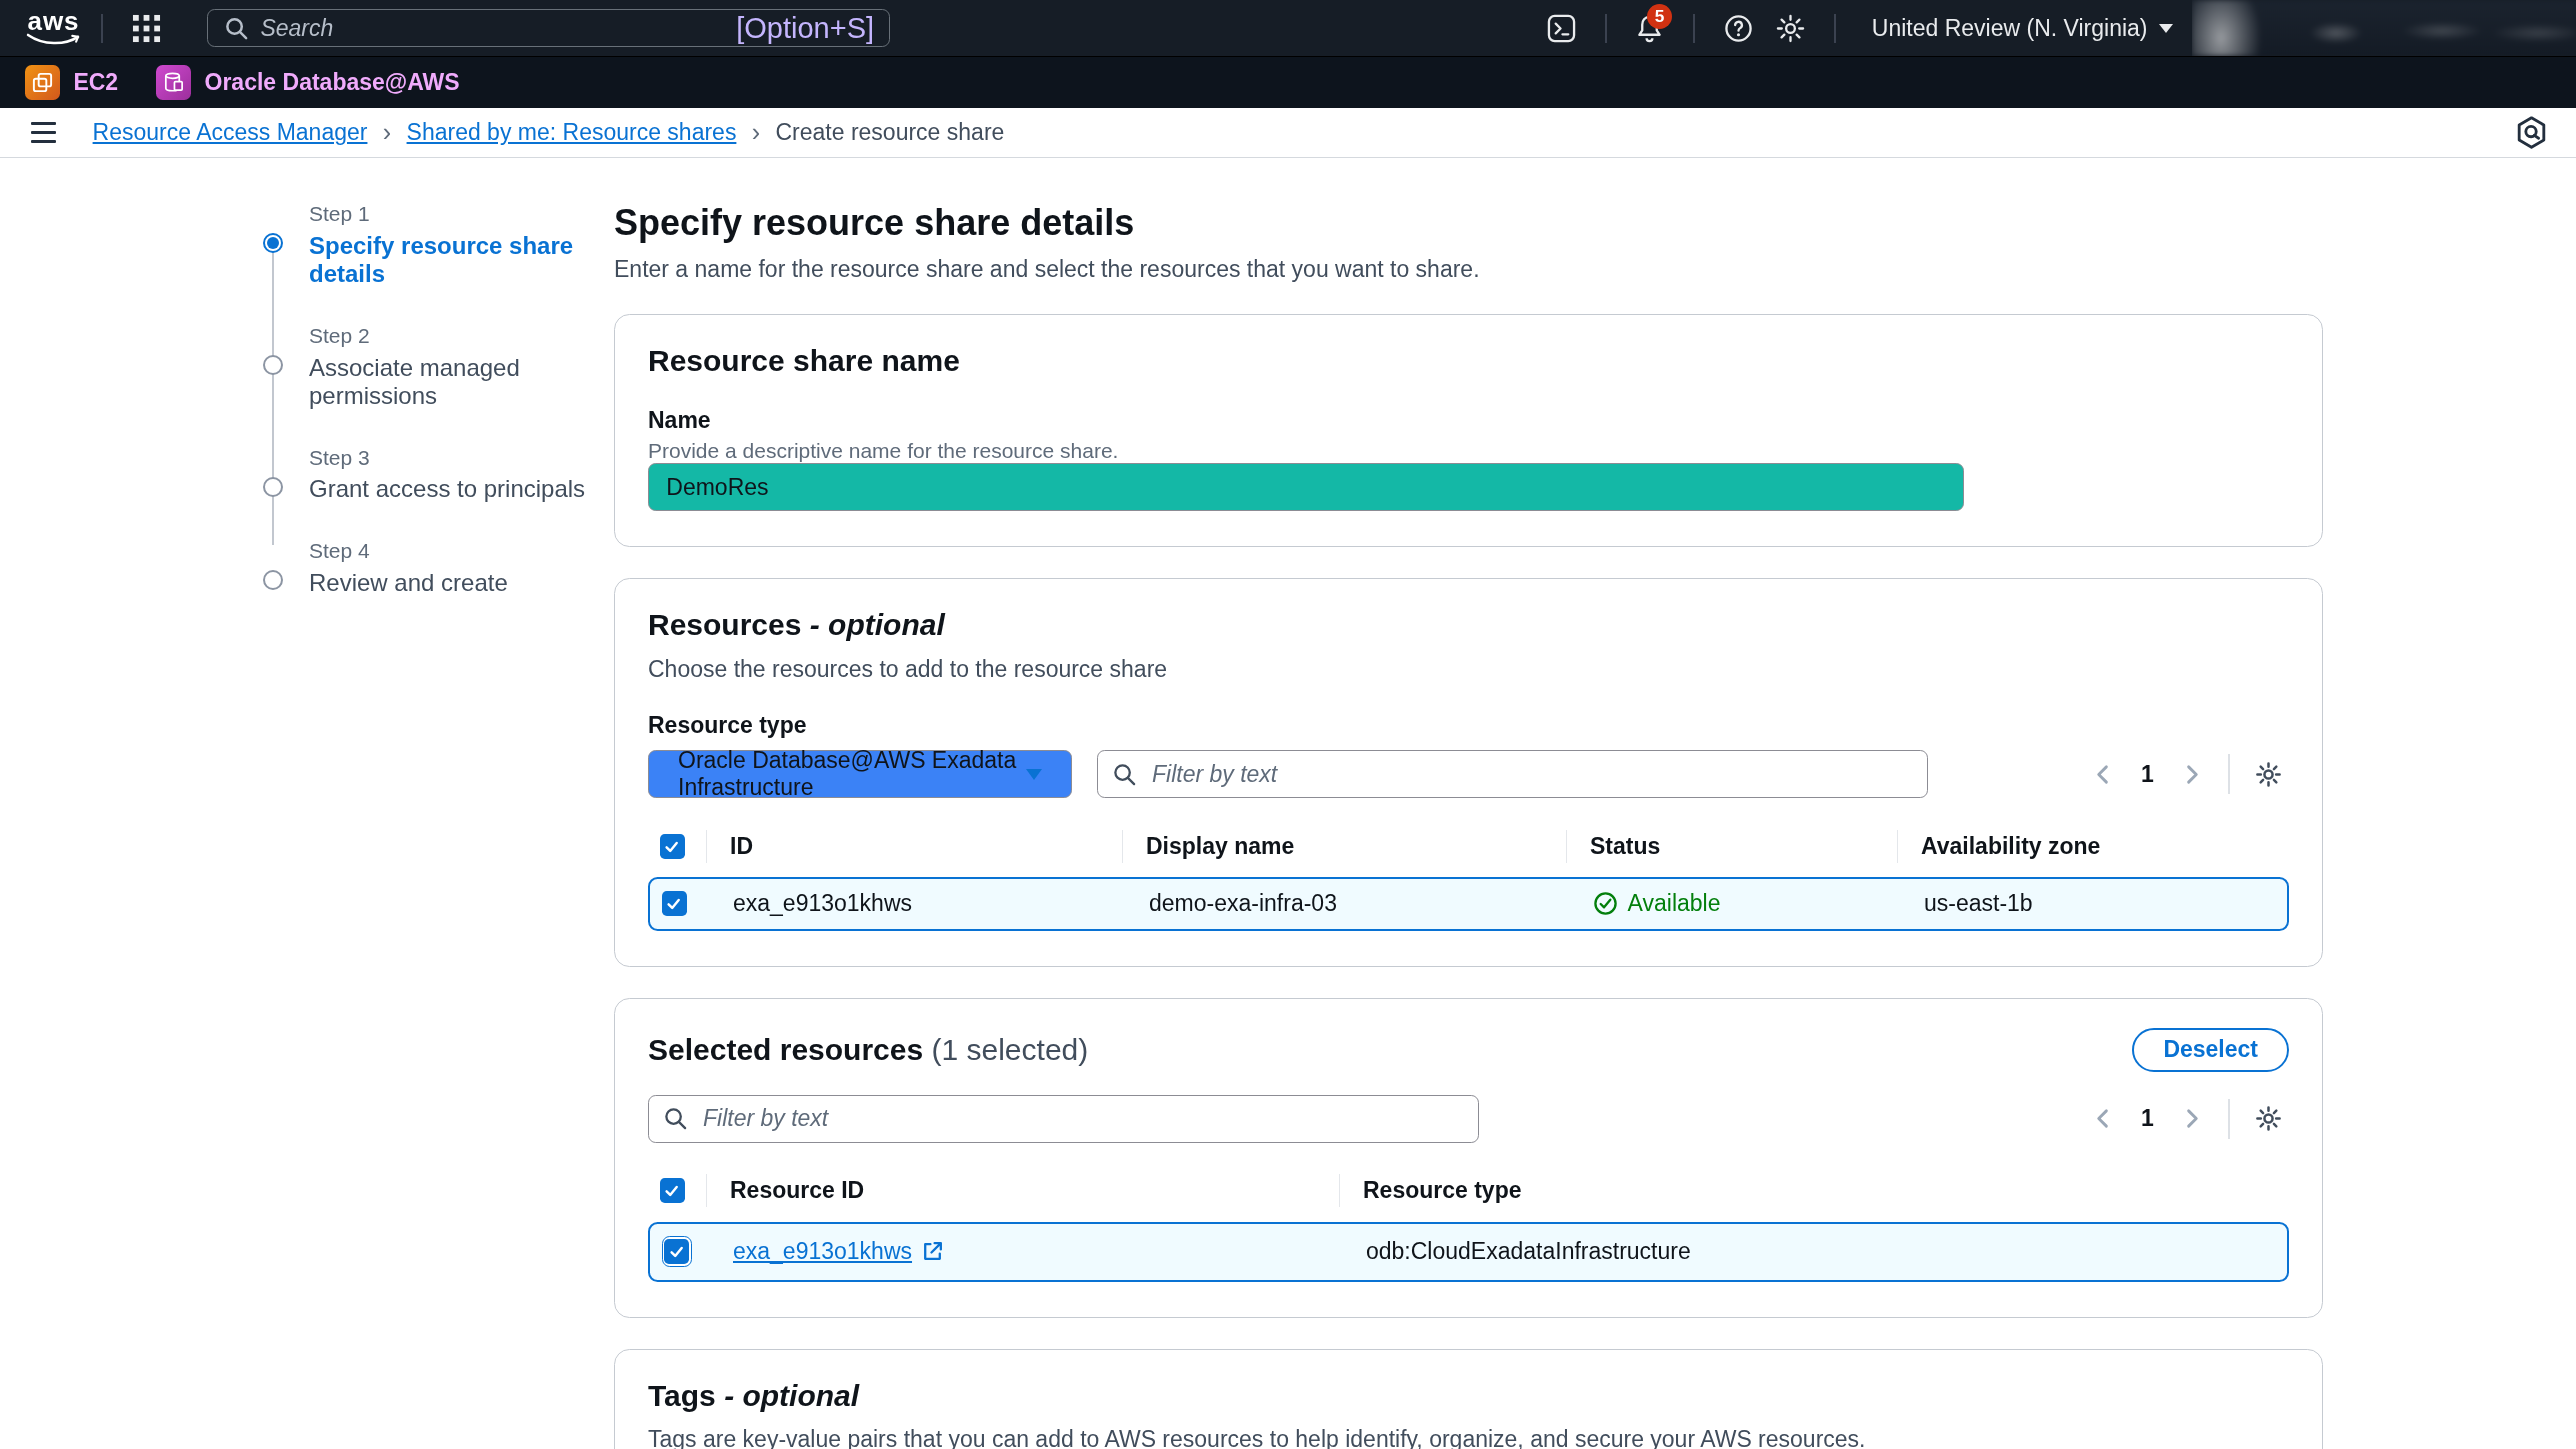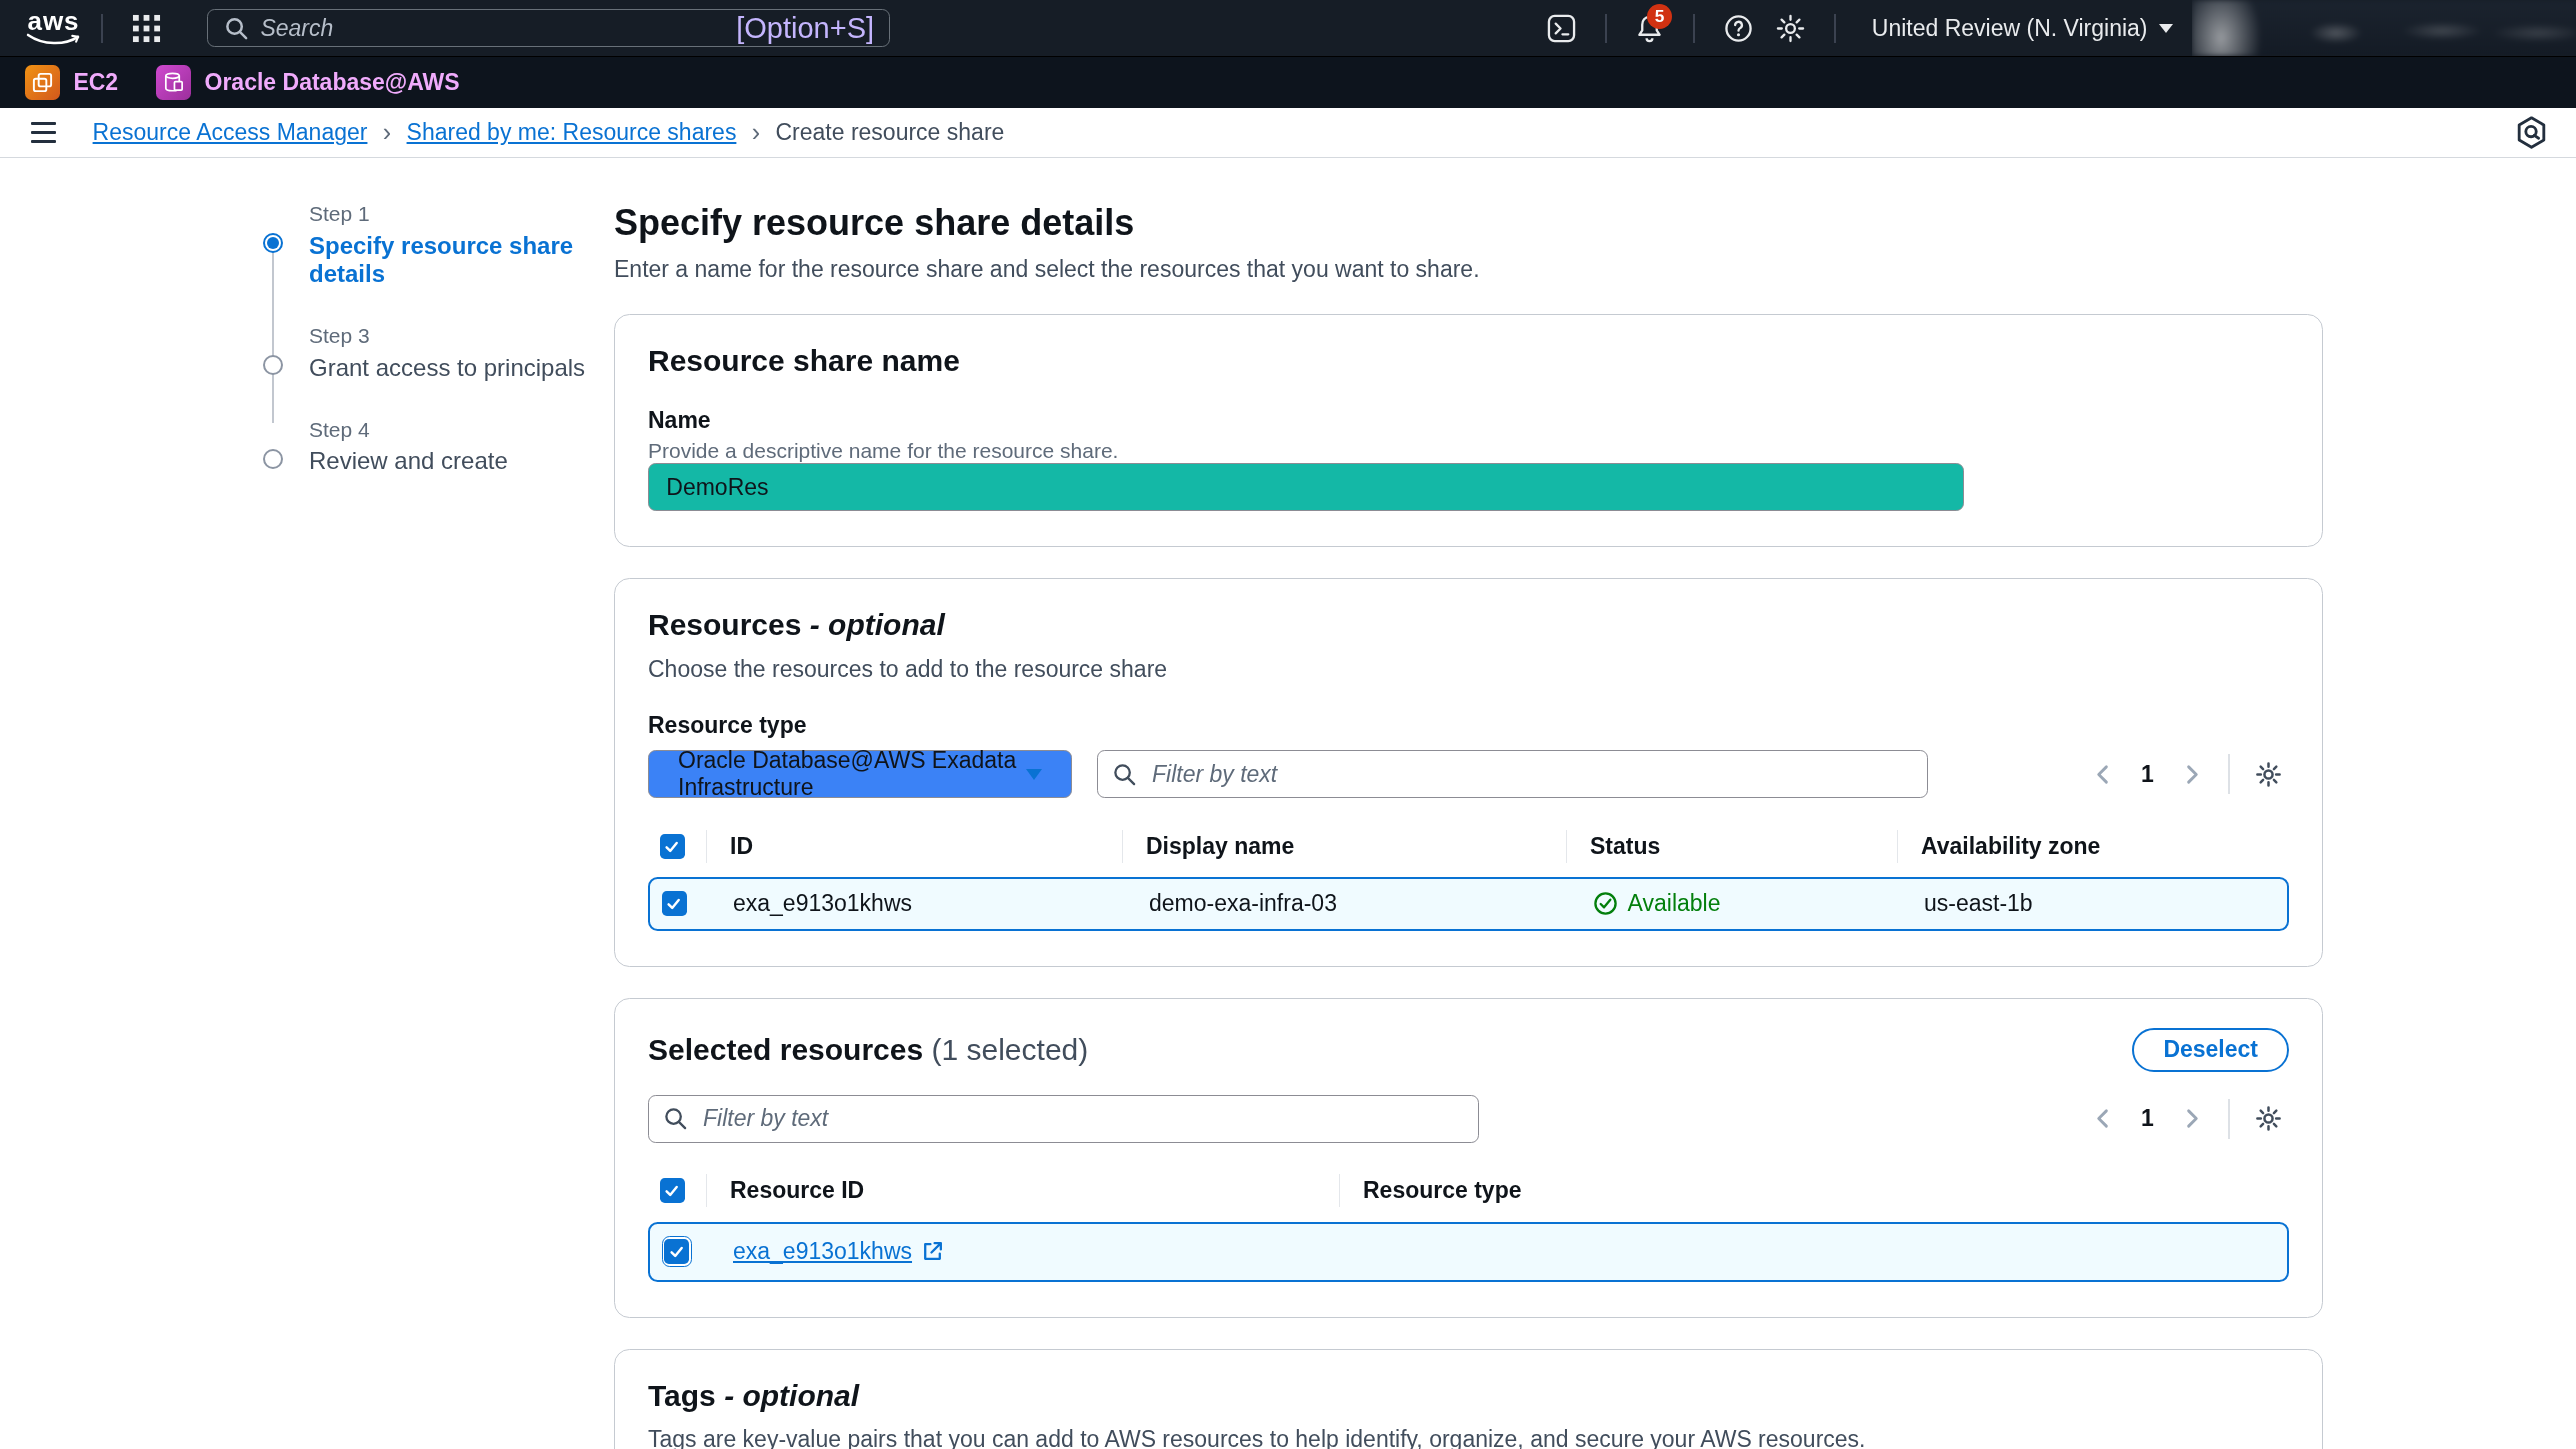--- a/index.html
+++ b/index.html
@@ -243,20 +243,25 @@
 
   <div class="steps-col">
     <div class="steps-list">
       <div class="step active">
         <span class="step-dot"></span>
         <div class="step-label">Step 1</div>
         <div class="step-title">Specify resource share details</div>
       </div>
       <div class="step">
         <span class="step-dot"></span>
+        <div class="step-label">Step 2</div>
+        <div class="step-title">Associate managed permissions</div>
+      </div>
+      <div class="step">
+        <span class="step-dot"></span>
         <div class="step-label">Step 3</div>
         <div class="step-title">Grant access to principals</div>
       </div>
       <div class="step">
         <span class="step-dot"></span>
         <div class="step-label">Step 4</div>
         <div class="step-title">Review and create</div>
       </div>
     </div>
   </div>
@@ -414,20 +419,21 @@
         </div>
         <div class="td w-rid">
           <span class="res-link">
             <span>exa_e913o1khws</span>
             <svg width="25" height="25" viewBox="0 0 24 24">
               <path d="M10 5 H5 v14 h14 v-5" stroke="#0972d3" stroke-width="2.2" fill="none" stroke-linecap="round" stroke-linejoin="round"></path>
               <path d="M14 4 h6 v6 M20 4 l-9 9" stroke="#0972d3" stroke-width="2.2" fill="none" stroke-linecap="round" stroke-linejoin="round"></path>
             </svg>
           </span>
         </div>
+        <div class="td w-rtype">odb:CloudExadataInfrastructure</div>
       </div>
     </div>
 
     <div class="card">
       <div class="card-title">
         <span>Tags</span>
         <span class="opt">- optional</span>
       </div>
       <div class="card-desc">Tags are key-value pairs that you can add to AWS resources to help identify, organize, and secure your AWS resources.</div>
 

